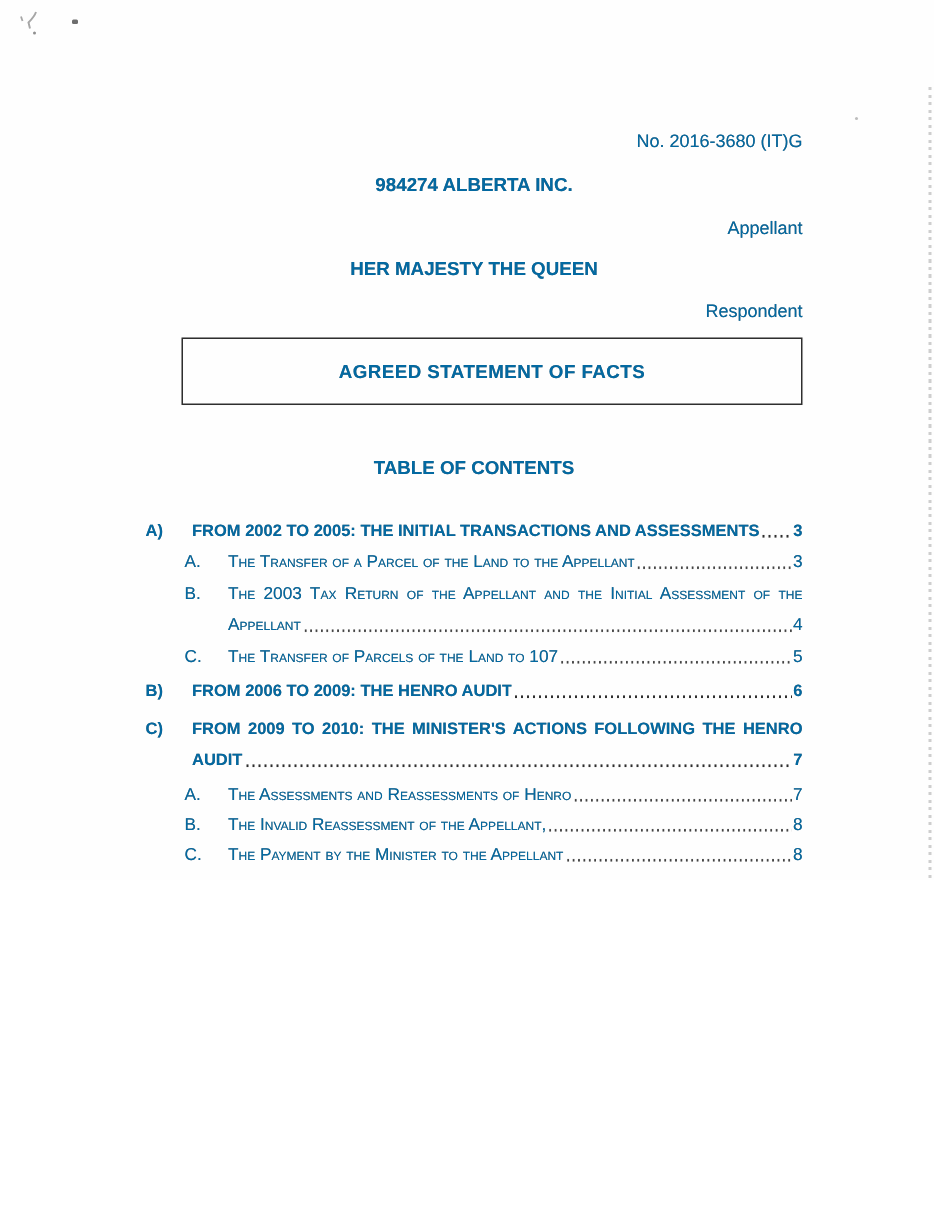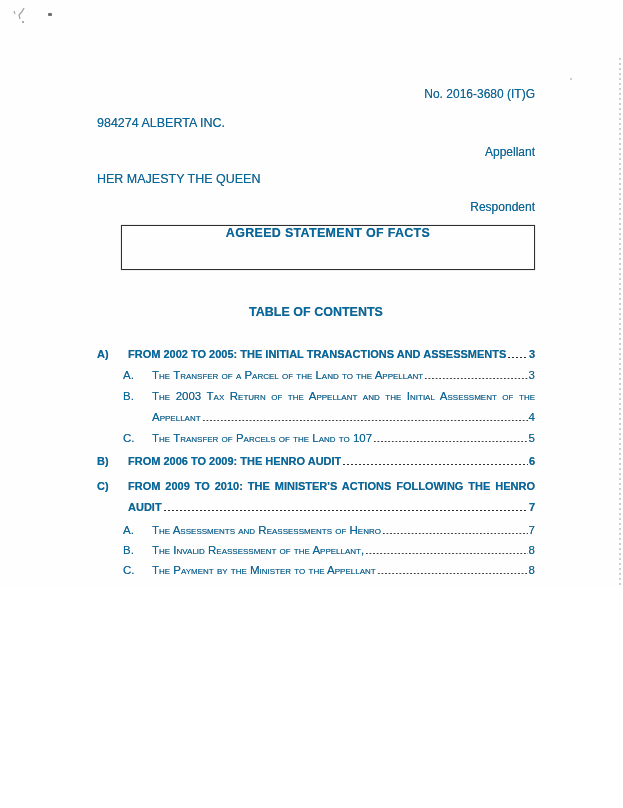--- a/index.html
+++ b/index.html
@@ -21,34 +21,34 @@
     left: 97px;
     top: 0;
     width: 438px;
   }
 
   .line { line-height: 13px; font-size: 12px; }
 
   .docket { padding-top: 88px; text-align: right; font-size: 12px; line-height: 13px; }
   .court { margin-top: 15px; text-align: center; font-weight: bold; font-size: 12.5px; line-height: 14px; }
   .between { margin-top: 33px; padding-left: 31px; }
-  .party { margin-top: 15px; text-align: left; font-weight: normal; font-size: 12.5px; line-height: 14px; }
+  .party { margin-top: 15px; text-align: center; font-weight: bold; font-size: 12.5px; line-height: 14px; }
   .role-appellant { margin-top: 16px; text-align: right; }
   .and { margin-top: 11px; padding-left: 31px; }
   .party-respondent { margin-top: 13px; }
   .role-respondent { margin-top: 15px; text-align: right; }
 
   .title-box {
     margin-top: 11px;
     margin-left: 24px;
     height: 43px;
     border: 1.5px solid #2e2e2e;
     box-shadow: 0 0 1px rgba(0,0,0,0.35);
     display: flex;
-    align-items: flex-start;
+    align-items: center;
     justify-content: center;
     font-weight: bold;
     font-size: 12.5px;
     letter-spacing: 0.3px;
   }
 
   .toc-heading {
     margin-top: 35px;
     text-align: center;
     font-weight: bold;

